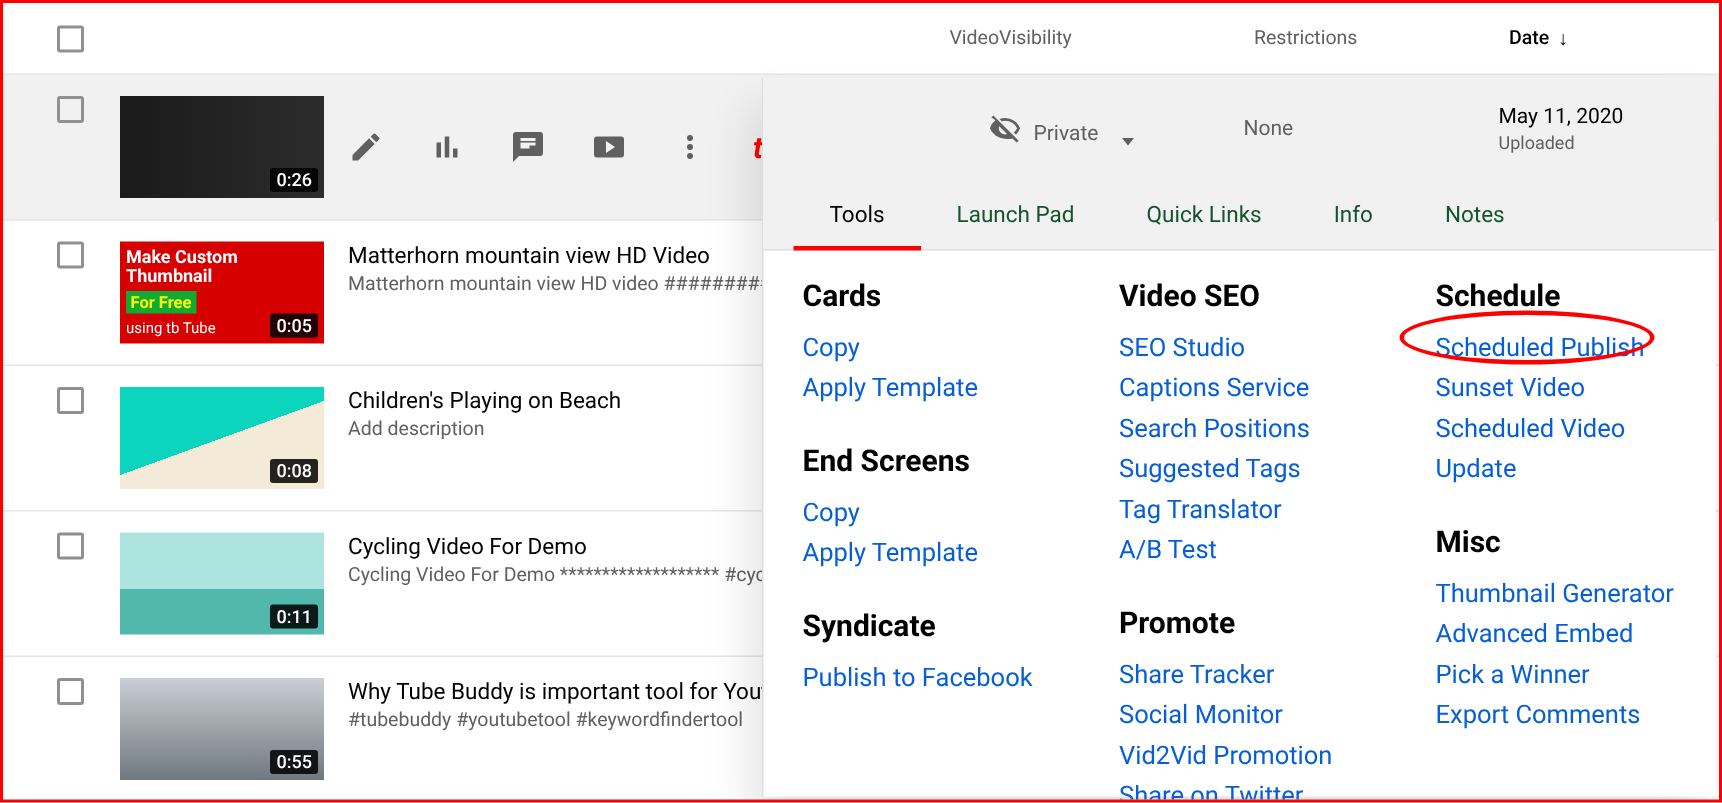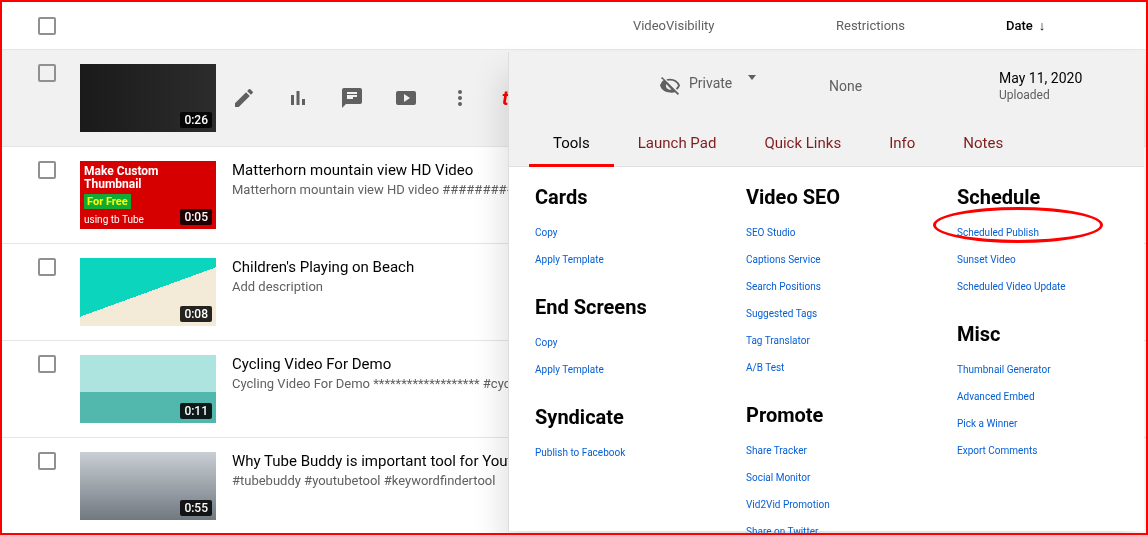--- a/index.html
+++ b/index.html
@@ -59,21 +59,21 @@
     font-size: 12px; padding: 1px 4px; border-radius: 2px;
   }
   .vmeta { margin-left: 16px; flex: 1; min-width:0; }
   .vtitle { font-size: 15px; color:#030303; }
   .vdesc { font-size: 13px; color:#606060; margin-top:2px; line-height:1.4; overflow:hidden; }
   .actions { display:flex; gap:30px; align-items:center; height:68px; margin-left:16px; }
   .icon-btn { width:24px; height:24px; display:flex; align-items:center; justify-content:center; color:#606060; }
   .icon-btn svg { width:24px; height:24px; }
   .tb-logo { color:#f00; font-weight:700; font-size:20px; font-style:italic; display:flex; align-items:center; }
   .tb-logo .caret { width:0; height:0; border-left:5px solid transparent; border-right:5px solid transparent; border-top:6px solid #f00; margin-left:3px;}
-  .vis-cell { width:170px; display:flex; align-items:flex-start; gap:8px; color:#606060; font-size:14px; }
+  .vis-cell { width:170px; display:flex; align-items:flex-end; gap:8px; color:#606060; font-size:14px; }
   .vis-cell .caret-down { width:0;height:0;border-left:4px solid transparent;border-right:4px solid transparent;border-top:5px solid #606060; margin-left:8px;}
   .restr-cell { width:170px; color:#606060; font-size:14px; }
   .date-cell { width:120px; font-size:14px; }
   .date-cell .sub { color:#606060; font-size:12px; margin-top:2px;}
   
   
   .panel {
     position: absolute;
     top: 50px;
     left: 506px;
@@ -91,37 +91,37 @@
   }
   .panel-tabs {
     display:flex;
     border-bottom: 1px solid #e0e0e0;
     background:#f1f1f1;
     padding-left: 20px;
   }
   .tab {
     padding: 14px 24px;
     font-size: 15px;
-    color:#7f1d1d;
+    color:#14532d;
     position:relative;
   }
   .tab.active { color:#030303; }
   .tab.active::after {
     content:""; position:absolute; left:0; right:0; bottom:-1px;
     height:3px; background:#f00;
   }
   .panel-body {
     padding: 18px 26px;
     display:flex;
     gap: 50px;
   }
   .pcol { flex:1; }
   .pcol h4 { margin:0 0 10px 0; font-size:20px; font-weight:700; color:#030303; }
   .pcol h4.mt { margin-top:22px; }
-  .link { color:#065fd4; font-size:10px; line-height:27px; display:block; }
+  .link { color:#065fd4; font-size:17px; line-height:27px; display:block; }
   .circle {
     position:absolute;
     border: 3px solid #f00;
     border-radius: 50%;
     width: 170px; height: 36px;
     pointer-events:none;
   }
   
   .thumb-gym { background: linear-gradient(90deg,#1a1a1a, #2c2c2c); }
   .thumb-custom { background:#d60000; padding:4px; }

